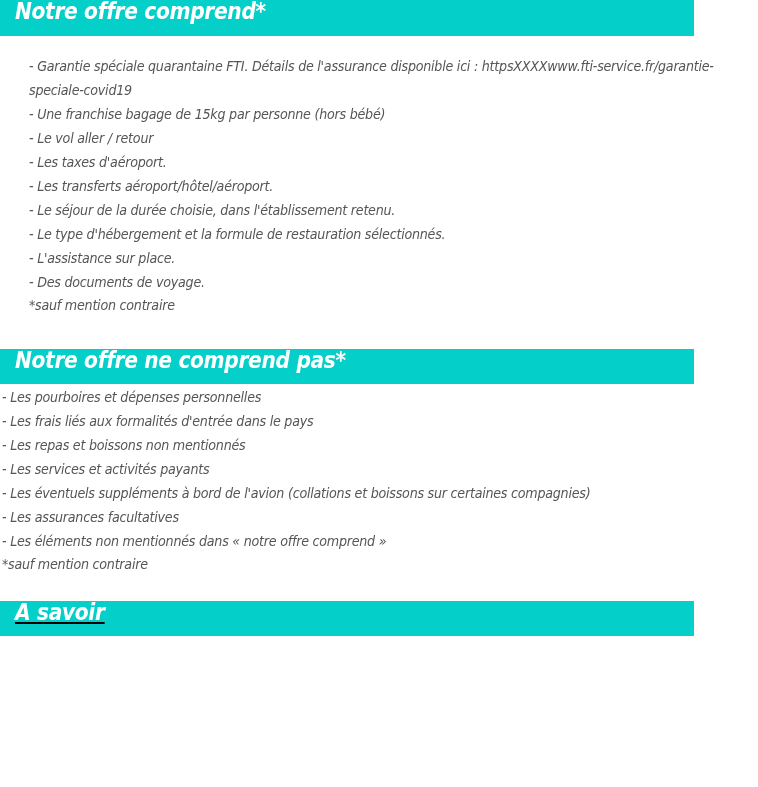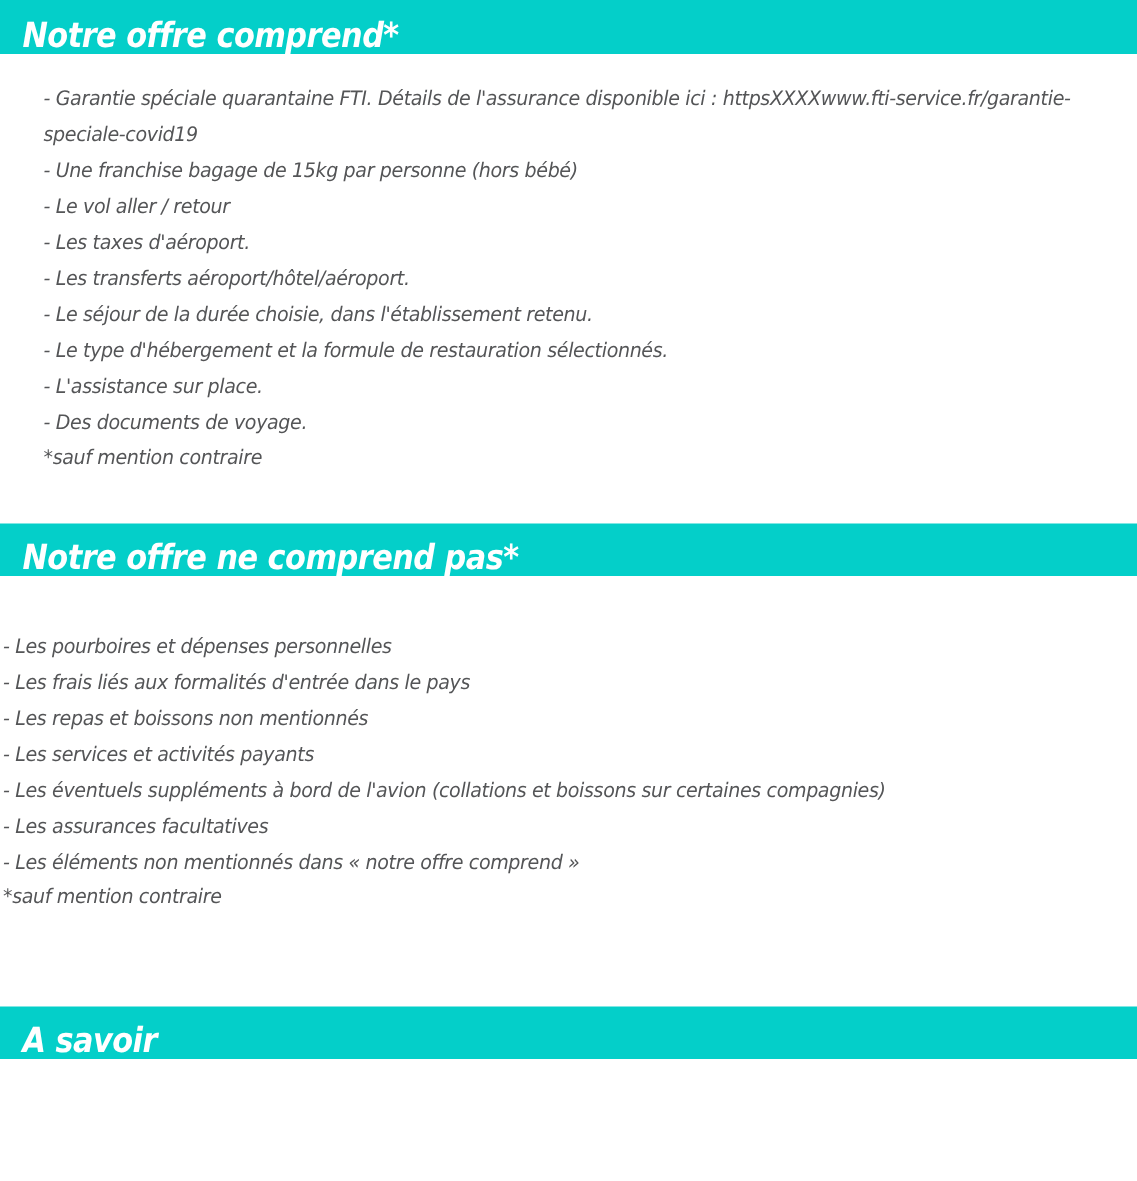--- a/index.html
+++ b/index.html
@@ -15,25 +15,25 @@
   }
   .page {
     width: 758px;
     height: 787px;
     position: relative;
     background: #ffffff;
   }
 
   
   .section-header {
-    width: 758px;
+    width: 694px;
     background: #04cfc9;
     box-sizing: border-box;
     display: flex;
-    align-items: flex-end;
+    align-items: flex-start;
   }
   .section-header .section-title {
     color: #ffffff;
     font-family: "DejaVu Sans", "Liberation Sans", sans-serif;
     font-style: italic;
     font-weight: bold;
     font-size: 23px;
     letter-spacing: -0.4px;
     transform: scaleX(0.88);
     transform-origin: left center;
@@ -66,22 +66,22 @@
     line-height: 22px;
     letter-spacing: -0.25px;
     transform: scaleX(0.955);
     transform-origin: left top;
   }
 
   
   #sec1-header { height: 36px; }
   #sec1-body   { padding-top: 19px; padding-left: 29px; }
   #sec2-header { height: 35px; margin-top: 32px; }
-  #sec2-body   { padding-top: 36px; }
-  #sec3-header { height: 35px; margin-top: 61px; }
+  #sec2-body   { padding-top: 2px; }
+  #sec3-header { height: 35px; margin-top: 25px; text-decoration: underline; }
   #sec3-body   { padding-top: 17px; }
   #sec3-body .line { line-height: 24px; }
 </style>
 </head>
 <body>
 
 <div class="page">
 
   <div class="section-header" id="sec1-header">
     <div class="section-title">Notre offre comprend*</div>

